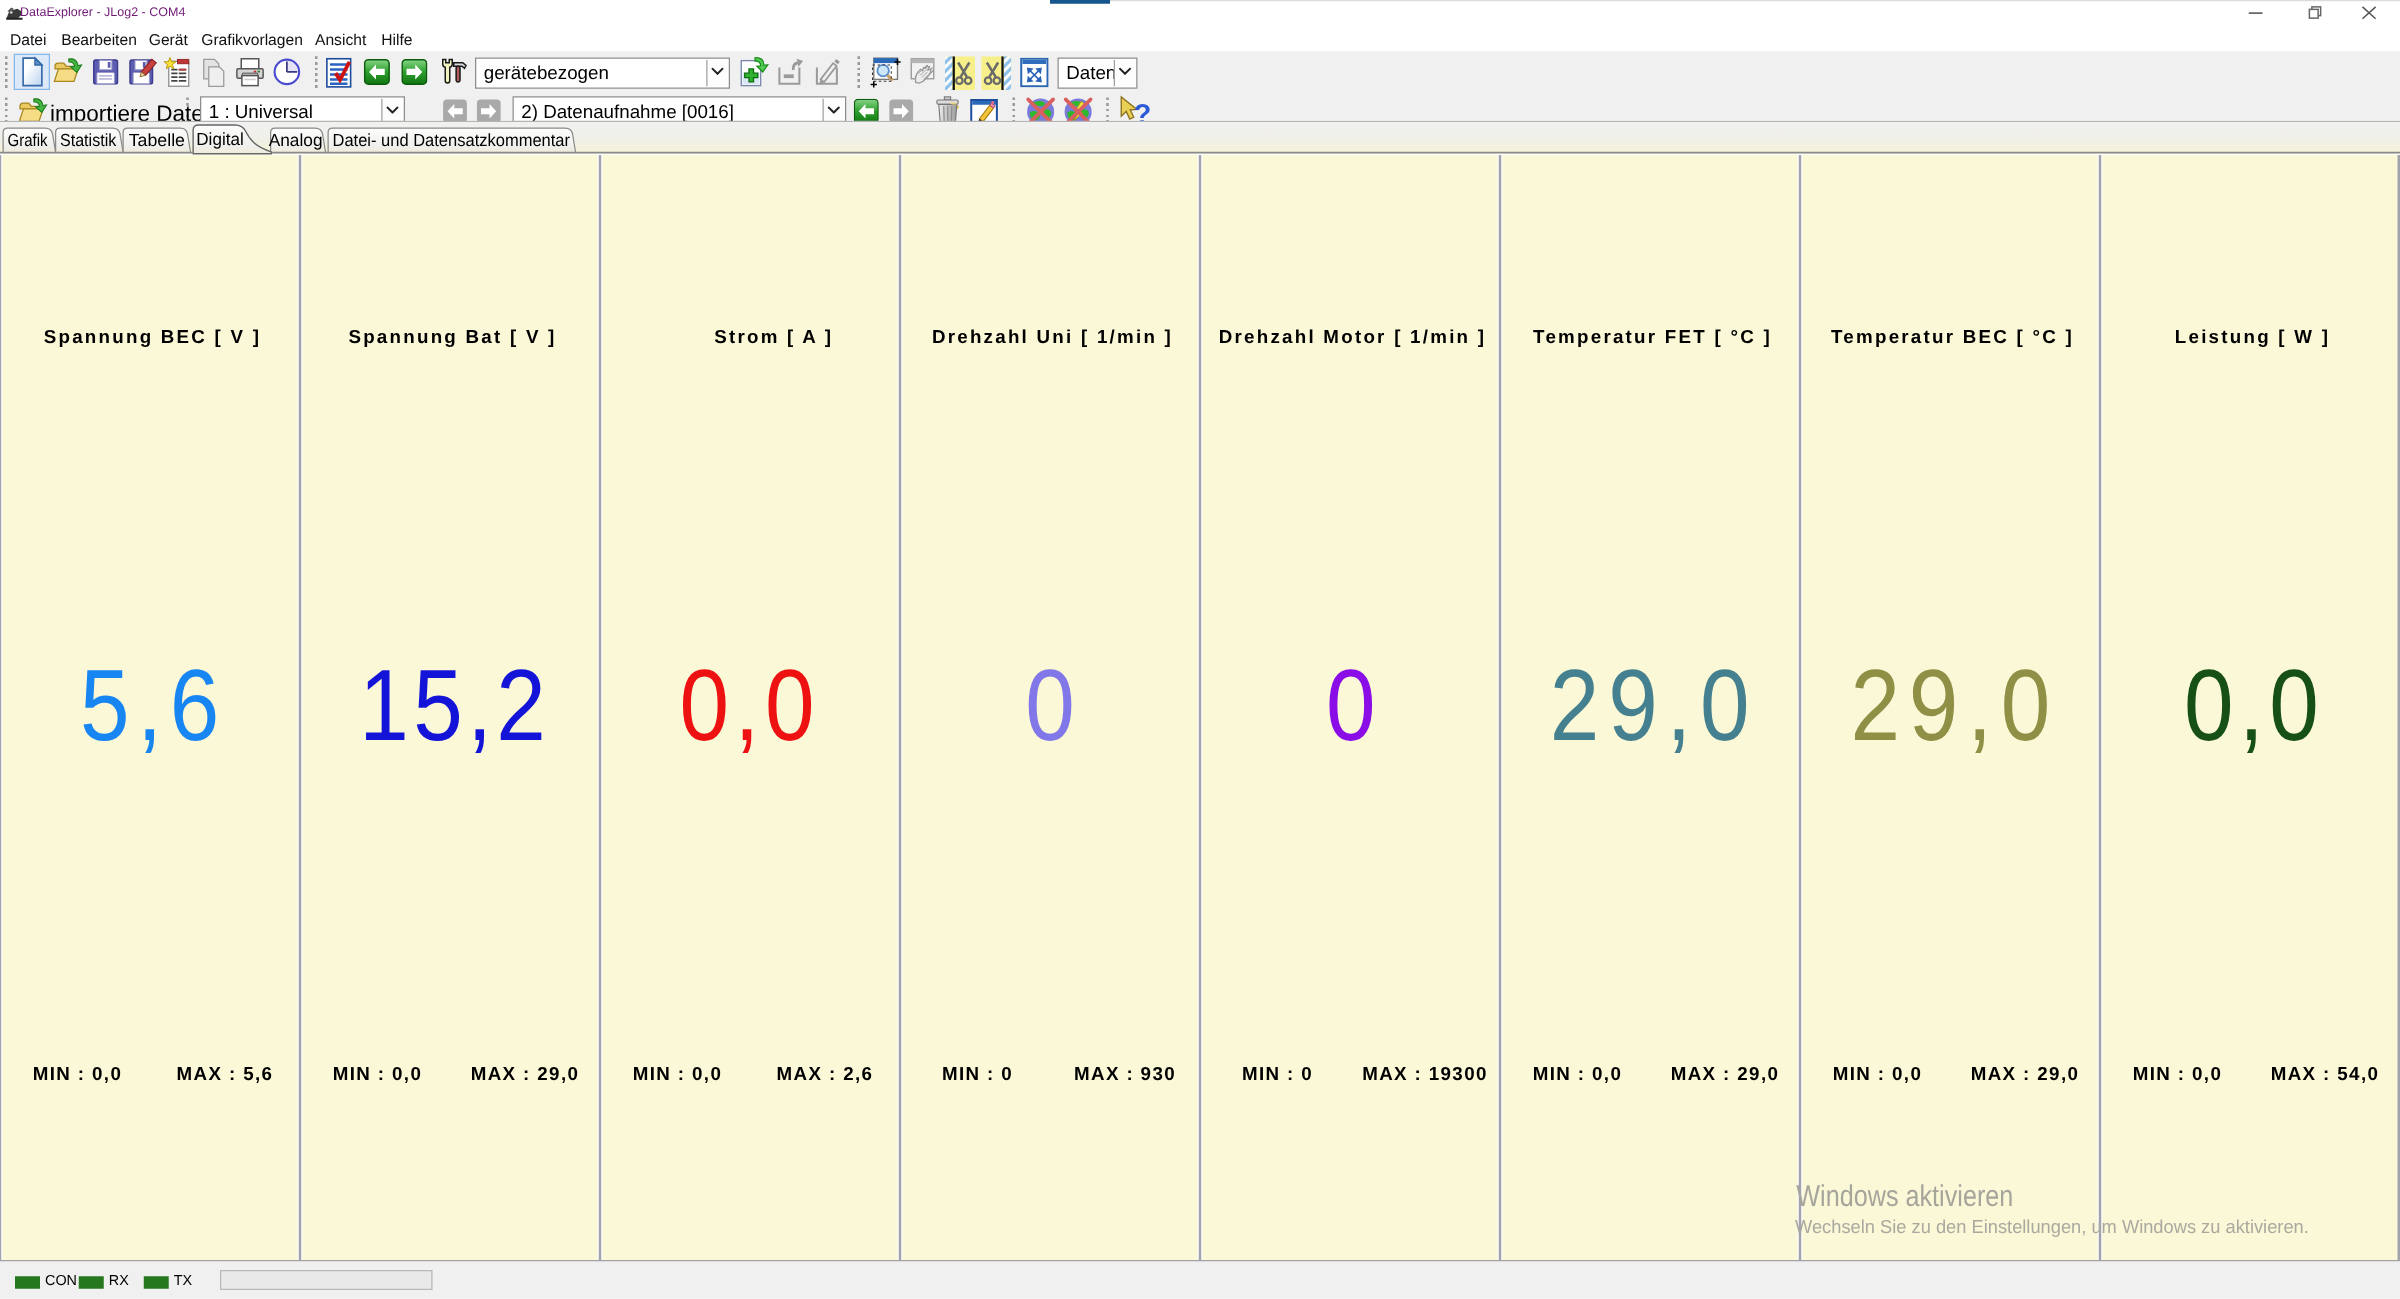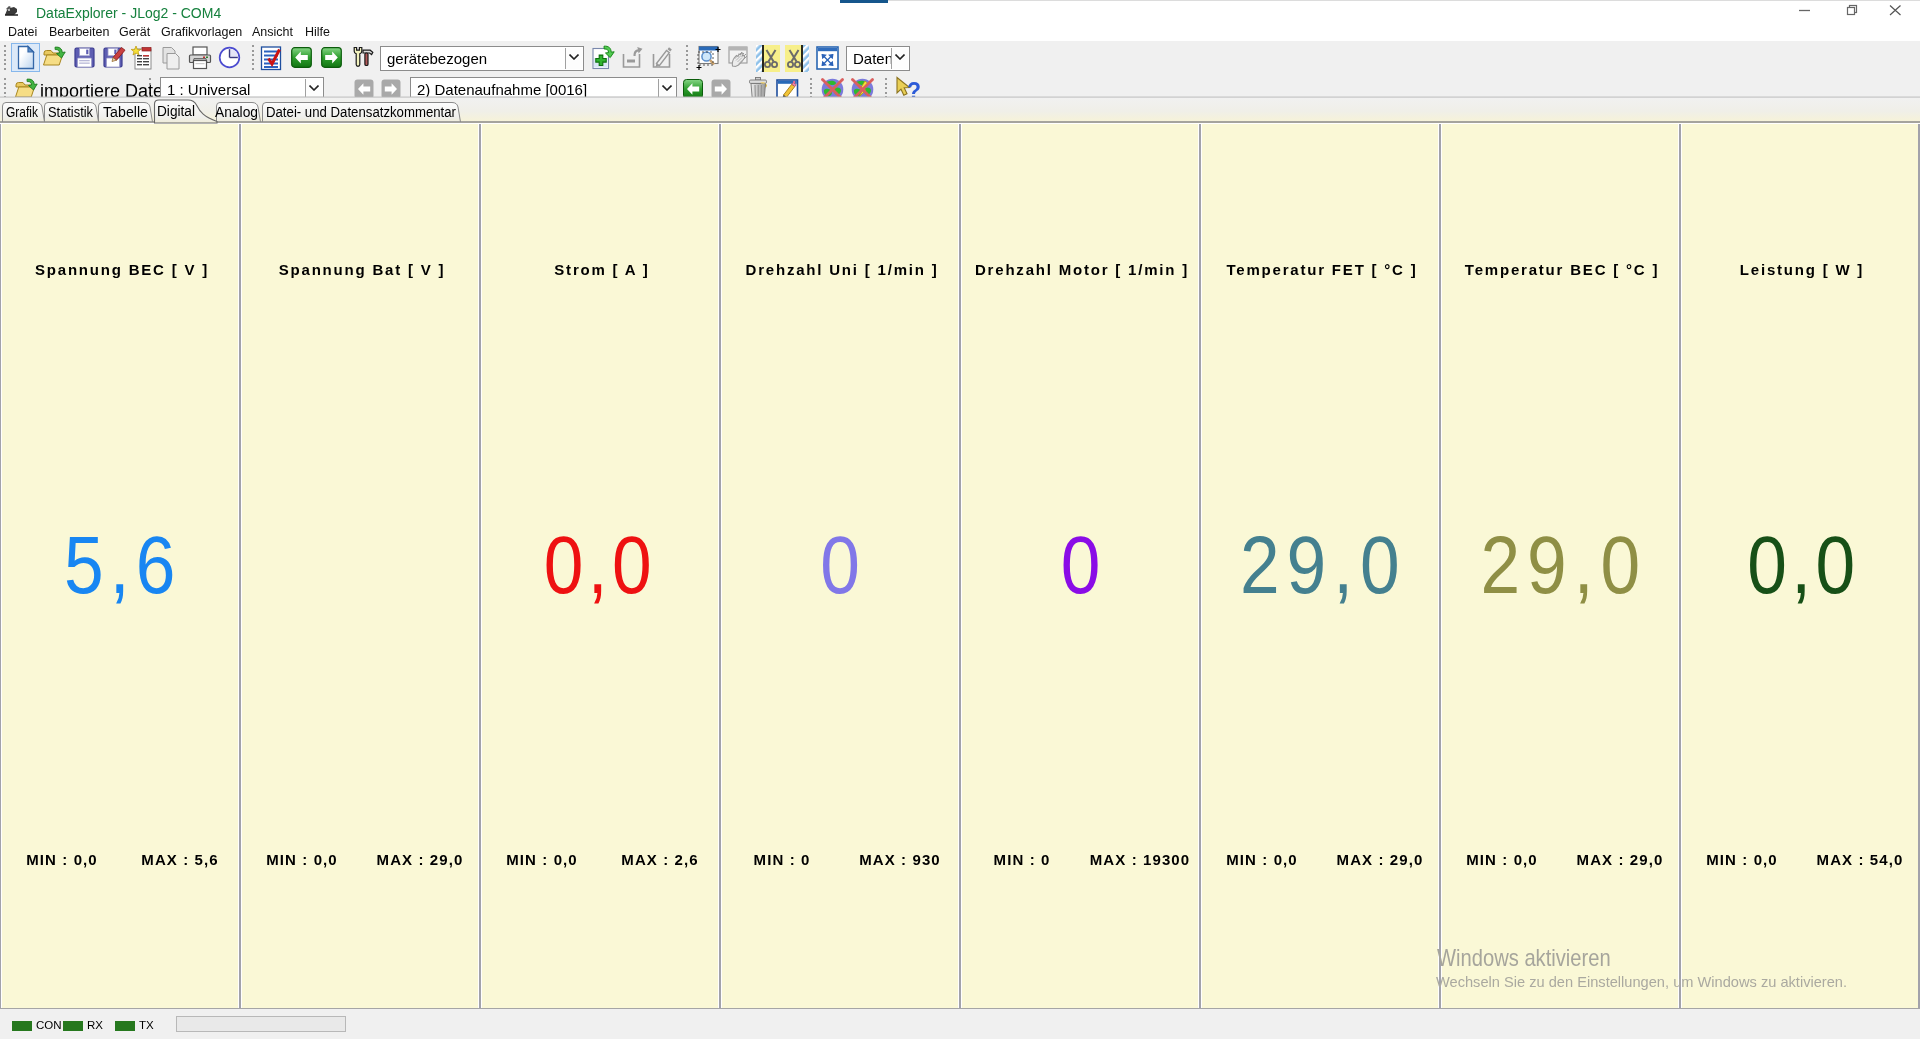--- a/index.html
+++ b/index.html
@@ -1,20 +1,20 @@
 <!DOCTYPE html>
 <html><head>
 <meta charset="utf-8">
 <style>
 * { margin:0; padding:0; box-sizing:border-box; }
 html,body { width:1920px; height:1039px; overflow:hidden; background:#fff;
   font-family:"Liberation Sans", sans-serif; }
 .abs { position:absolute; }
 #titlebar { position:absolute; left:0; top:0; width:1920px; height:41px; background:#fff; }
-#apptitle { position:absolute; left:36px; top:5px; font-size:14px; color:#15803d; }
+#apptitle { position:absolute; left:16px; top:5px; font-size:10px; color:#701a75; }
 .menuitem { position:absolute; top:25px; font-size:12.5px; color:#111; }
 #toolbars { position:absolute; left:0; top:41px; width:1920px; height:55px; background:#f0f0f0; }
 #tabstrip { position:absolute; left:0; top:96px; width:1920px; height:28px; }
 #content { position:absolute; left:0; top:124px; width:1920px; height:884px; background:#fff; }
 .col { position:absolute; top:0; height:884px; background:#faf8d6; }
 .colsep { position:absolute; top:0; width:2px; height:884px; background:#a2a2aa; }
 .coltitle { position:absolute; width:240px; text-align:center; top:137px; font-size:15px;
   font-weight:bold; color:#000; letter-spacing:1.8px; transform:translateX(2px); }
 .bignum { position:absolute; width:340px; text-align:center; top:401px; font-size:81px;
   line-height:81px; letter-spacing:3px; }
@@ -436,25 +436,26 @@
 <div id="content"></div>
 <div style="position: absolute; left: 0px; top: 124px; width: 1920px; height: 884px; overflow: hidden; z-index: 1;">
     <div class="col" style="left:2px;width:236px"></div>
     <div class="coltitle" style="left:0px">Spannung BEC [ V ]</div>
     <div class="bignum" style="left:-50px;color:#1886f2;letter-spacing:7px;transform:translateX(3px)"><span style="display:inline-block;transform:scaleX(0.88);transform-origin:center">5,6</span></div>
     <div class="mm" style="left:-8px">MIN : 0,0</div>
     <div class="mm" style="left:110px">MAX : 5,6</div>
     <div class="col" style="left:242px;width:236px"></div>
     <div class="colsep" style="left:239px"></div>
     <div class="coltitle" style="left:240px">Spannung Bat [ V ]</div>
+    <div class="bignum" style="left:190px;color:#1414d8;letter-spacing:4px;transform:translateX(4px)"><span style="display:inline-block;transform:scaleX(0.88);transform-origin:center">15,2</span></div>
     <div class="mm" style="left:232px">MIN : 0,0</div>
     <div class="mm" style="left:350px">MAX : 29,0</div>
     <div class="col" style="left:482px;width:236px"></div>
     <div class="colsep" style="left:479px"></div>
-    <div class="coltitle" style="left:480px">Strom [ A ]</div>
+    <div class="coltitle" style="left:497px">Strom [ A ]</div>
     <div class="bignum" style="left:430px;color:#ee1111;letter-spacing:5px;transform:translateX(0px)"><span style="display:inline-block;transform:scaleX(0.88);transform-origin:center">0,0</span></div>
     <div class="mm" style="left:472px">MIN : 0,0</div>
     <div class="mm" style="left:590px">MAX : 2,6</div>
     <div class="col" style="left:722px;width:236px"></div>
     <div class="colsep" style="left:719px"></div>
     <div class="coltitle" style="left:720px">Drehzahl Uni [ 1/min ]</div>
     <div class="bignum" style="left:670px;color:#8177e8;letter-spacing:0px;transform:translateX(0.5px)"><span style="display:inline-block;transform:scaleX(0.88);transform-origin:center">0</span></div>
     <div class="mm" style="left:712px">MIN : 0</div>
     <div class="mm" style="left:830px">MAX : 930</div>
     <div class="col" style="left:962px;width:236px"></div>

